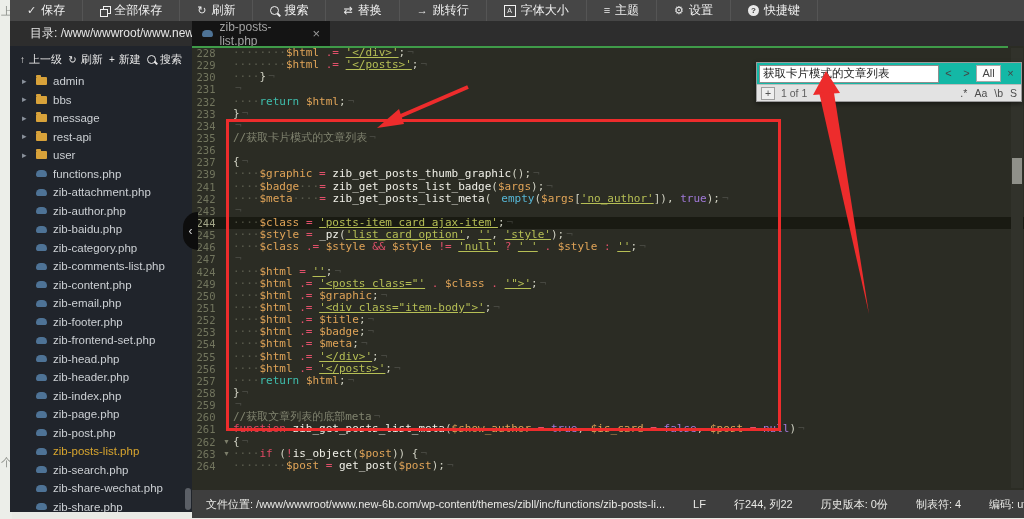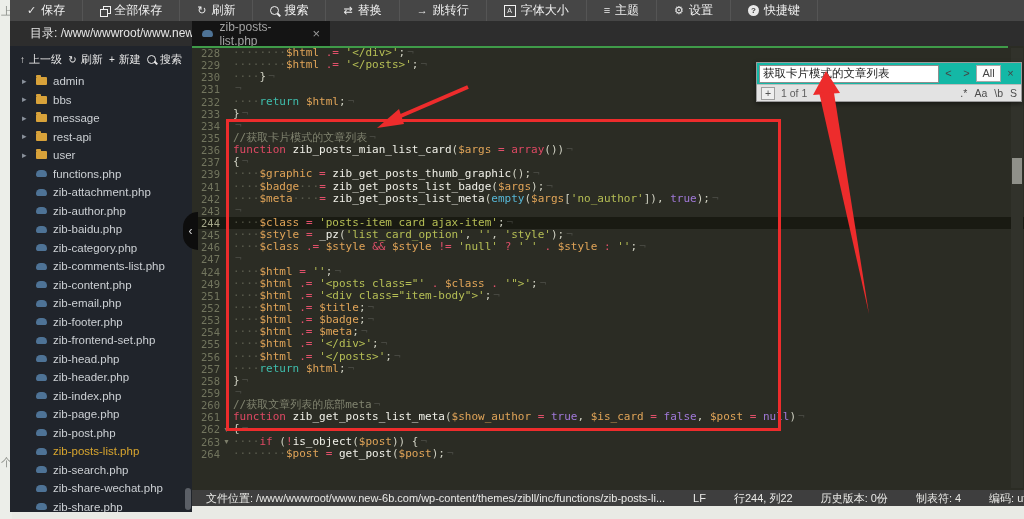--- a/index.html
+++ b/index.html
@@ -45,51 +45,51 @@
 
   
   .handle{position:absolute;left:183px;top:212px;width:15px;height:38px;background:#0d0d0d;border-radius:19px 0 0 19px;color:#d8d8d8;font-size:12px;display:flex;align-items:center;justify-content:center;z-index:6;}
 
   
   .editor{position:absolute;left:192px;top:46px;width:832px;height:444px;background:#2b2c24;overflow:hidden;}
   .greenline{position:absolute;left:0;top:0;width:816px;height:2px;background:#3f9b49;z-index:2;}
   .rows{position:absolute;left:0;top:1px;width:100%;}
   .row{display:flex;height:12.15px;align-items:center;white-space:pre;}
   .row.cur{background:#191a12;}
-  .ln{width:28px;text-align:right;color:#72755e;font:10.5px "DejaVu Sans Mono",monospace;flex:none;}
+  .ln{width:28px;text-align:center;color:#72755e;font:10.5px "DejaVu Sans Mono",monospace;flex:none;}
   .row.cur .ln{color:#a3a688;}
   .fold{width:13px;flex:none;color:#7c7e6a;font-size:7px;text-align:center;line-height:1;}
   .code{font:11px/12.15px "DejaVu Sans Mono",monospace;color:#cfd0c2;}
   .sv{color:#e0a458;} 
   .so{color:#e0506a;} 
   .sk{color:#df4964;} 
-  .ss{color:#b6bf55;} 
+  .ss{color:#b6bf55;text-decoration:underline;} 
   .sr{color:#3fbfae;} 
-  .sb{color:#57b6d5;} 
+  .sb{color:#57b6d5;margin-left:10px;} 
   .sc{color:#a179d9;} 
   .sm{color:#80836f;} 
   .sf{color:#f0f0e8;} 
   .sw{color:rgba(223,226,196,.25);} 
   .eol{color:rgba(255,255,255,.13);margin-left:2px;}
 
   .vscroll{position:absolute;right:1px;top:2px;width:12px;height:440px;background:#31322b;}
   .vthumb{position:absolute;left:1px;top:110px;width:10px;height:26px;background:#8f9089;}
 
   
   .findbox{position:absolute;left:756px;top:62px;width:264px;background:#14b8a6;border:1px solid #9b9b9b;box-shadow:0 2px 5px rgba(0,0,0,.45);z-index:8;font-size:11px;}
   .fb-row1{display:flex;align-items:center;height:21px;padding:0 2px;gap:1px;}
   .fb-input{width:172px;height:16px;border:1px solid #8e8e8e;background:#fff;color:#1d1d1d;font-size:11.5px;padding:0 3px;font-family:"Liberation Sans",sans-serif;}
   .fb-btn{min-width:17px;text-align:center;color:#444;cursor:default;line-height:17px;}
   .fb-all{background:#fdfdfd;border:1px solid #a8a8a8;padding:0 3px;line-height:15px;}
   .fb-row2{display:flex;align-items:center;height:16px;background:#e3e3e3;border-top:1px solid #bdbdbd;padding:0 4px;color:#5d5d5d;font-size:10.5px;gap:6px;}
   .fb-plus{width:12px;height:11px;border:1px solid #9f9f9f;background:#efefef;text-align:center;line-height:11px;color:#555;}
   .fb-opts{margin-left:auto;display:flex;gap:7px;color:#4c4c4c;}
 
   
-  .statusbar{position:absolute;left:192px;top:490px;width:832px;height:16px;background:#3e3e3e;display:flex;align-items:center;padding:0 14px;box-sizing:border-box;gap:28px;color:#e9e9e6;font-size:11px;white-space:nowrap;overflow:hidden;}
+  .statusbar{position:absolute;left:192px;top:490px;width:832px;height:28px;background:#3e3e3e;display:flex;align-items:center;padding:0 14px;box-sizing:border-box;gap:28px;color:#e9e9e6;font-size:11px;white-space:nowrap;overflow:hidden;}
 
   
   .redrect{position:absolute;left:226px;top:119px;width:549px;height:306px;border:3px solid #ed2c2c;z-index:5;pointer-events:none;}
   .overlay{position:absolute;left:0;top:0;width:1024px;height:519px;z-index:9;pointer-events:none;}
 </style>
 </head>
 <body>
 
 <div class="screen">
 
@@ -300,32 +300,33 @@
     <div class="greenline"></div>
     <div class="rows">
         <div class="row"><span class="ln">228</span><span class="fold"></span><span class="code"><span class="sw">········</span><span class="sv">$html</span><span> </span><span class="so">.=</span><span> </span><span class="ss">'&lt;/div&gt;'</span><span>;</span><span class="eol">¬</span></span></div>
         <div class="row"><span class="ln">229</span><span class="fold"></span><span class="code"><span class="sw">········</span><span class="sv">$html</span><span> </span><span class="so">.=</span><span> </span><span class="ss">'&lt;/posts&gt;'</span><span>;</span><span class="eol">¬</span></span></div>
         <div class="row"><span class="ln">230</span><span class="fold"></span><span class="code"><span class="sw">····</span><span>}</span><span class="eol">¬</span></span></div>
         <div class="row"><span class="ln">231</span><span class="fold"></span><span class="code"><span class="eol">¬</span></span></div>
         <div class="row"><span class="ln">232</span><span class="fold"></span><span class="code"><span class="sw">····</span><span class="sr">return</span><span> </span><span class="sv">$html</span><span>;</span><span class="eol">¬</span></span></div>
         <div class="row"><span class="ln">233</span><span class="fold"></span><span class="code"><span>}</span><span class="eol">¬</span></span></div>
         <div class="row"><span class="ln">234</span><span class="fold"></span><span class="code"><span class="eol">¬</span></span></div>
         <div class="row"><span class="ln">235</span><span class="fold"></span><span class="code"><span class="sm">//获取卡片模式的文章列表</span><span class="eol">¬</span></span></div>
-        <div class="row"><span class="ln">236</span><span class="fold"></span><span class="code"><span class="sk">function</span><span> </span><span class="sf">zib_posts_mian_list_card</span><span>(</span><span class="sv">$args</span><span> </span><span class="so">=</span><span> </span><span class="sk">array</span><span>())</span><span class="eol">¬</span></span></div>
+        <div class="row"><span class="ln">236</span><span class="fold"></span></div>
         <div class="row"><span class="ln">237</span><span class="fold"></span><span class="code"><span>{</span><span class="eol">¬</span></span></div>
         <div class="row"><span class="ln">239</span><span class="fold"></span><span class="code"><span class="sw">····</span><span class="sv">$graphic</span><span> </span><span class="so">=</span><span> </span><span class="sf">zib_get_posts_thumb_graphic</span><span>();</span><span class="eol">¬</span></span></div>
         <div class="row"><span class="ln">241</span><span class="fold"></span><span class="code"><span class="sw">····</span><span class="sv">$badge</span><span class="sw">···</span><span class="so">=</span><span> </span><span class="sf">zib_get_posts_list_badge</span><span>(</span><span class="sv">$args</span><span>);</span><span class="eol">¬</span></span></div>
         <div class="row"><span class="ln">242</span><span class="fold"></span><span class="code"><span class="sw">····</span><span class="sv">$meta</span><span class="sw">····</span><span class="so">=</span><span> </span><span class="sf">zib_get_posts_list_meta</span><span>(</span><span class="sb">empty</span><span>(</span><span class="sv">$args</span><span>[</span><span class="ss">'no_author'</span><span>]), </span><span class="sc">true</span><span>);</span><span class="eol">¬</span></span></div>
         <div class="row"><span class="ln">243</span><span class="fold"></span><span class="code"><span class="eol">¬</span></span></div>
         <div class="row cur"><span class="ln">244</span><span class="fold"></span><span class="code"><span class="sw">····</span><span class="sv">$class</span><span> </span><span class="so">=</span><span> </span><span class="ss">'posts-item card ajax-item'</span><span>;</span><span class="eol">¬</span></span></div>
         <div class="row"><span class="ln">245</span><span class="fold"></span><span class="code"><span class="sw">····</span><span class="sv">$style</span><span> </span><span class="so">=</span><span> </span><span class="sf">_pz</span><span>(</span><span class="ss">'list_card_option'</span><span>, </span><span class="ss">''</span><span>, </span><span class="ss">'style'</span><span>);</span><span class="eol">¬</span></span></div>
         <div class="row"><span class="ln">246</span><span class="fold"></span><span class="code"><span class="sw">····</span><span class="sv">$class</span><span> </span><span class="so">.=</span><span> </span><span class="sv">$style</span><span> </span><span class="so">&amp;&amp;</span><span> </span><span class="sv">$style</span><span> </span><span class="so">!=</span><span> </span><span class="ss">'null'</span><span> </span><span class="so">?</span><span> </span><span class="ss">' '</span><span> </span><span class="so">.</span><span> </span><span class="sv">$style</span><span> </span><span class="so">:</span><span> </span><span class="ss">''</span><span>;</span><span class="eol">¬</span></span></div>
         <div class="row"><span class="ln">247</span><span class="fold"></span><span class="code"><span class="eol">¬</span></span></div>
         <div class="row"><span class="ln">424</span><span class="fold"></span><span class="code"><span class="sw">····</span><span class="sv">$html</span><span> </span><span class="so">=</span><span> </span><span class="ss">''</span><span>;</span><span class="eol">¬</span></span></div>
         <div class="row"><span class="ln">249</span><span class="fold"></span><span class="code"><span class="sw">····</span><span class="sv">$html</span><span> </span><span class="so">.=</span><span> </span><span class="ss">'&lt;posts class="'</span><span> </span><span class="so">.</span><span> </span><span class="sv">$class</span><span> </span><span class="so">.</span><span> </span><span class="ss">'"&gt;'</span><span>;</span><span class="eol">¬</span></span></div>
+        <div class="row"><span class="ln">250</span><span class="fold"></span><span class="code"><span class="sw">····</span><span class="sv">$html</span><span> </span><span class="so">.=</span><span> </span><span class="sv">$graphic</span><span>;</span><span class="eol">¬</span></span></div>
         <div class="row"><span class="ln">251</span><span class="fold"></span><span class="code"><span class="sw">····</span><span class="sv">$html</span><span> </span><span class="so">.=</span><span> </span><span class="ss">'&lt;div class="item-body"&gt;'</span><span>;</span><span class="eol">¬</span></span></div>
         <div class="row"><span class="ln">252</span><span class="fold"></span><span class="code"><span class="sw">····</span><span class="sv">$html</span><span> </span><span class="so">.=</span><span> </span><span class="sv">$title</span><span>;</span><span class="eol">¬</span></span></div>
         <div class="row"><span class="ln">253</span><span class="fold"></span><span class="code"><span class="sw">····</span><span class="sv">$html</span><span> </span><span class="so">.=</span><span> </span><span class="sv">$badge</span><span>;</span><span class="eol">¬</span></span></div>
         <div class="row"><span class="ln">254</span><span class="fold"></span><span class="code"><span class="sw">····</span><span class="sv">$html</span><span> </span><span class="so">.=</span><span> </span><span class="sv">$meta</span><span>;</span><span class="eol">¬</span></span></div>
         <div class="row"><span class="ln">255</span><span class="fold"></span><span class="code"><span class="sw">····</span><span class="sv">$html</span><span> </span><span class="so">.=</span><span> </span><span class="ss">'&lt;/div&gt;'</span><span>;</span><span class="eol">¬</span></span></div>
         <div class="row"><span class="ln">256</span><span class="fold"></span><span class="code"><span class="sw">····</span><span class="sv">$html</span><span> </span><span class="so">.=</span><span> </span><span class="ss">'&lt;/posts&gt;'</span><span>;</span><span class="eol">¬</span></span></div>
         <div class="row"><span class="ln">257</span><span class="fold"></span><span class="code"><span class="sw">····</span><span class="sr">return</span><span> </span><span class="sv">$html</span><span>;</span><span class="eol">¬</span></span></div>
         <div class="row"><span class="ln">258</span><span class="fold"></span><span class="code"><span>}</span><span class="eol">¬</span></span></div>
         <div class="row"><span class="ln">259</span><span class="fold"></span><span class="code"><span class="eol">¬</span></span></div>
         <div class="row"><span class="ln">260</span><span class="fold"></span><span class="code"><span class="sm">//获取文章列表的底部meta</span><span class="eol">¬</span></span></div>

